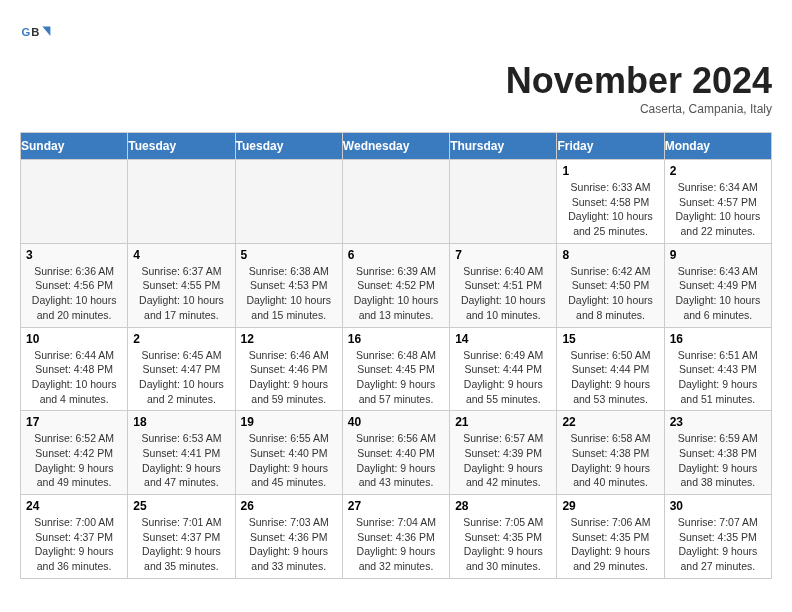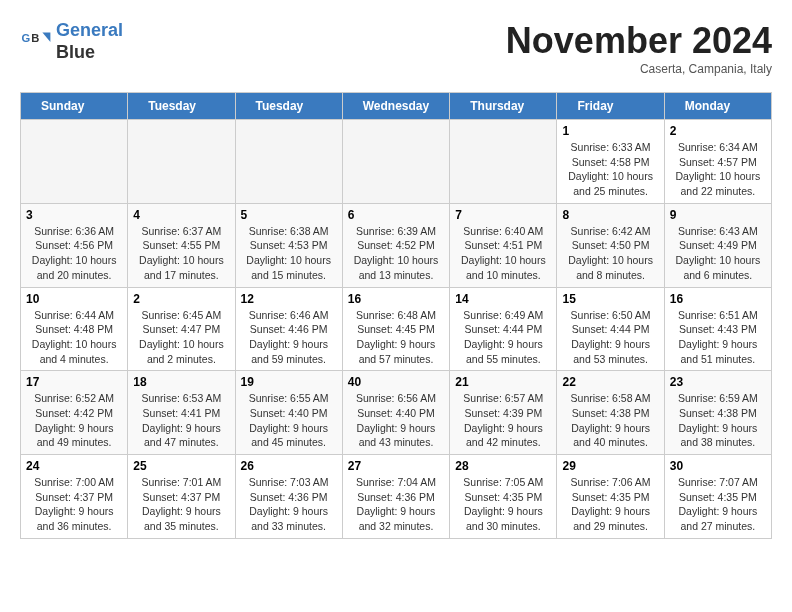--- a/index.html
+++ b/index.html
@@ -28,39 +28,40 @@
     }
     .logo-text span { color: #3a7abf; }
     .logo-icon {
       width: 32px;
       height: 32px;
       margin-right: 4px;
       position: relative;
     }
     .title-section {
       text-align: right;
+      margin-top: 40px;
     }
     .month-title {
       font-size: 36px;
       font-weight: bold;
       color: #222;
     }
     .subtitle {
       font-size: 12px;
       color: #555;
     }
     .calendar {
       width: 100%;
       border-collapse: collapse;
       font-size: 11px;
     }
     .calendar th {
       background-color: #3a7abf;
       color: #fff;
-      padding: 6px 20px;
+      padding: 6px 0;
       text-align: left;
       font-size: 12px;
       border: 1px solid #ccc;
     }
     .calendar td {
       border: 1px solid #ccc;
       vertical-align: top;
       padding: 4px 5px;
       width: calc(100% / 7);
       height: 80px;
@@ -88,25 +89,20 @@
 </head>
 <body>
 
 <div class="header-section">
   <div class="logo">
     <svg class="logo-icon" viewBox="0 0 40 40" width="40" height="40">
       <text x="2" y="20" font-size="14" fill="#3a7abf" font-weight="bold">G</text>
       <text x="14" y="20" font-size="14" fill="#333" font-weight="bold">B</text>
       <polygon points="28,8 38,8 38,20" fill="#3a7abf"></polygon>
     </svg>
-    <div>
-      <div class="logo-text">
-        <span>General</span><br><span style="color:#333">Blue</span>
-      </div>
-    </div>
   </div>
   <div class="title-section">
     <div class="month-title">November 2024</div>
     <div class="subtitle">Caserta, Campania, Italy</div>
   </div>
 </div>
 
 <table class="calendar">
   <thead>
     <tr id="weekday-header">

